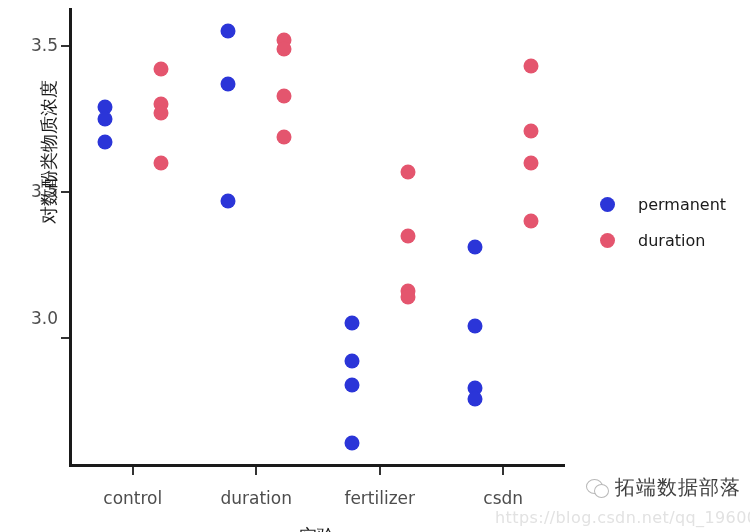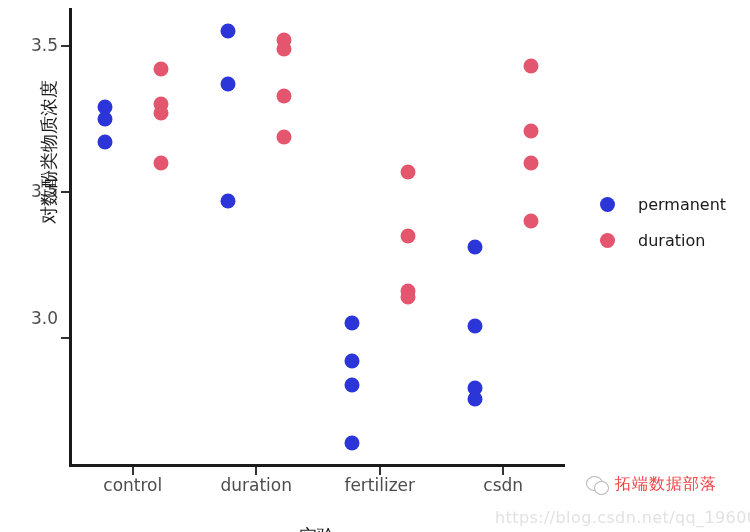--- a/index.html
+++ b/index.html
@@ -68,21 +68,21 @@
   .y-tick-label {
     position: absolute;
     right: 693px; 
     font-size: 17px;
     color: #4d4d4d;
     text-align: right;
     white-space: nowrap;
   }
   .x-tick-label {
     position: absolute;
-    top: 475px;
+    top: 488px;
     font-size: 17px;
     color: #4d4d4d;
     text-align: center;
     white-space: nowrap;
     transform: translateX(-50%);
   }
 
   
   #y-axis-title {
     position: absolute;
@@ -178,22 +178,22 @@
   }
   #wechat-icon .bubble-b {
     position: absolute;
     left: 8px; top: 5px;
     width: 13px; height: 12px;
     border: 1.5px solid #b8b8b8;
     border-radius: 50%;
     background: #ffffff;
   }
   #wechat-text {
-    font-size: 16px;
-    color: #ef4444;
+    font-size: 20px;
+    color: #404040;
     letter-spacing: 1px;
   }
   #csdn-watermark {
     position: absolute;
     left: 495px;
     top: 508px;
     font-size: 16px;
     color: #e2e2e2;
     letter-spacing: 0.4px;
     white-space: nowrap;

